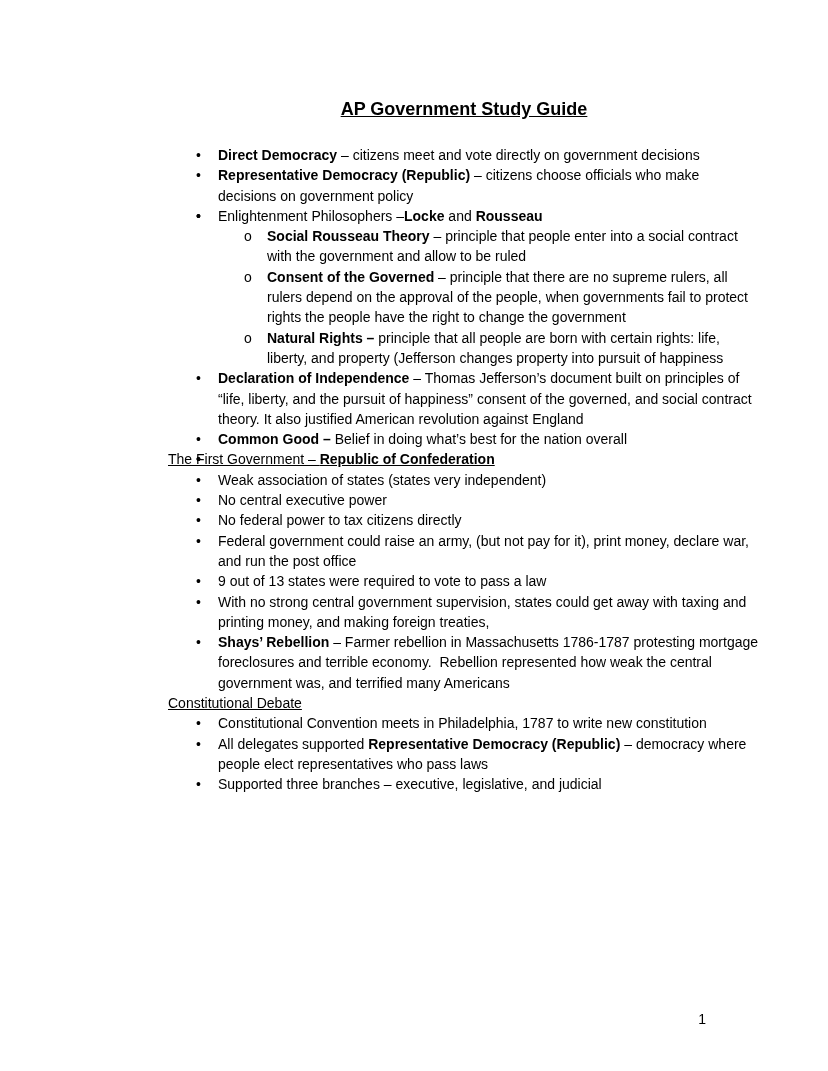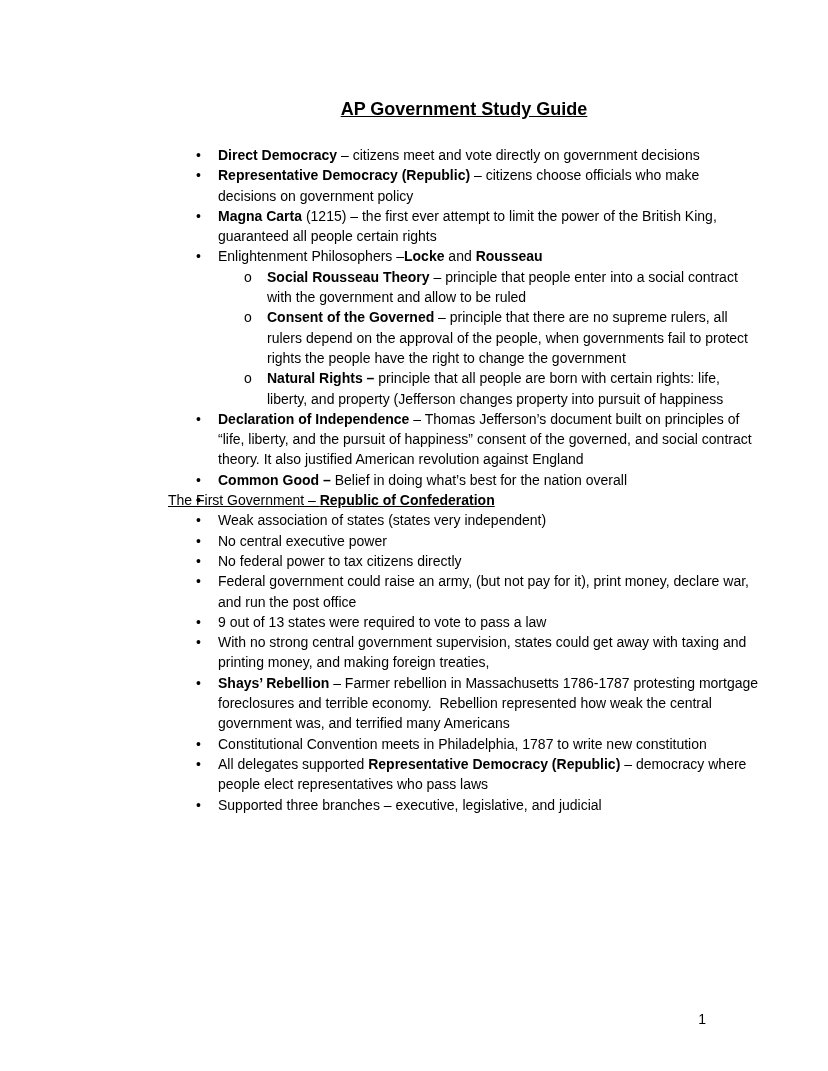--- a/index.html
+++ b/index.html
@@ -51,36 +51,37 @@
 </style>
 </head>
 <body>
 
 <div class="page">
   <div class="content">
     <div class="doc-title">AP Government Study Guide</div>
     <div id="sections">
         <div class="li level1"><span class="marker">•</span><span class="text"><span class="bold">Direct Democracy</span><span> – citizens meet and vote directly on government decisions</span></span></div>
         <div class="li level1"><span class="marker">•</span><span class="text"><span class="bold">Representative Democracy (Republic)</span><span> – citizens choose officials who make decisions on government policy</span></span></div>
-        <div class="li level1"><span class="marker">•</span><span class="text"><span class="bold">Magna Carta</span><span> (1215) – the first ever attempt to limit the power of the British King, guaranteed all people certain rights</span></span></div>
+        <div class="li level1"><span class="marker">•</span></div>
         <div class="li level1"><span class="marker">•</span><span class="text"><span>Enlightenment Philosophers –</span><span class="bold">Locke</span><span> and </span><span class="bold">Rousseau</span></span></div>
         <div class="li level2"><span class="marker">o</span><span class="text"><span class="bold">Social Rousseau Theory</span><span> – principle that people enter into a social contract with the government and allow to be ruled</span></span></div>
         <div class="li level2"><span class="marker">o</span><span class="text"><span class="bold">Consent of the Governed</span><span> – principle that there are no supreme rulers, all rulers depend on the approval of the people, when governments fail to protect rights the people have the right to change the government</span></span></div>
         <div class="li level2"><span class="marker">o</span><span class="text"><span class="bold">Natural Rights –</span><span> principle that all people are born with certain rights: life, liberty, and property (Jefferson changes property into pursuit of happiness</span></span></div>
         <div class="li level1"><span class="marker">•</span><span class="text"><span class="bold">Declaration of Independence</span><span> – Thomas Jefferson’s document built on principles of “life, liberty, and the pursuit of happiness” consent of the governed, and social contract theory. It also justified American revolution against England</span></span></div>
         <div class="li level1"><span class="marker">•</span><span class="text"><span class="bold">Common Good –</span><span> Belief in doing what’s best for the nation overall</span></span></div>
         <div class="li level1"><span class="marker">•</span></div>
         <div class="li level1"><span class="marker">•</span></div>
         <div class="section-heading"><span>The First Government – </span><span class="bold">Republic of Confederation</span></div>
         <div class="li level1"><span class="marker">•</span><span class="text"><span>Weak association of states (states very independent)</span></span></div>
         <div class="li level1"><span class="marker">•</span><span class="text"><span>No central executive power</span></span></div>
         <div class="li level1"><span class="marker">•</span><span class="text"><span>No federal power to tax citizens directly</span></span></div>
         <div class="li level1"><span class="marker">•</span><span class="text"><span>Federal government could raise an army, (but not pay for it), print money, declare war, and run the post office</span></span></div>
         <div class="li level1"><span class="marker">•</span><span class="text"><span>9 out of 13 states were required to vote to pass a law</span></span></div>
         <div class="li level1"><span class="marker">•</span><span class="text"><span>With no strong central government supervision, states could get away with taxing and printing money, and making foreign treaties,</span></span></div>
         <div class="li level1"><span class="marker">•</span><span class="text"><span class="bold">Shays’ Rebellion</span><span> – Farmer rebellion in Massachusetts 1786-1787 protesting mortgage foreclosures and terrible economy.  Rebellion represented how weak the central government was, and terrified many Americans</span></span></div>
+        <div class="section-heading"><span>Constitutional Debate</span></div>
         <div class="li level1"><span class="marker">•</span><span class="text"><span>Constitutional Convention meets in Philadelphia, 1787 to write new constitution</span></span></div>
         <div class="li level1"><span class="marker">•</span><span class="text"><span>All delegates supported </span><span class="bold">Representative Democracy (Republic)</span><span> – democracy where people elect representatives who pass laws</span></span></div>
         <div class="li level1"><span class="marker">•</span><span class="text"><span>Supported three branches – executive, legislative, and judicial</span></span></div>
       </div>
   </div>
   <div class="page-number">1</div>
 </div>
 
 </body></html>

